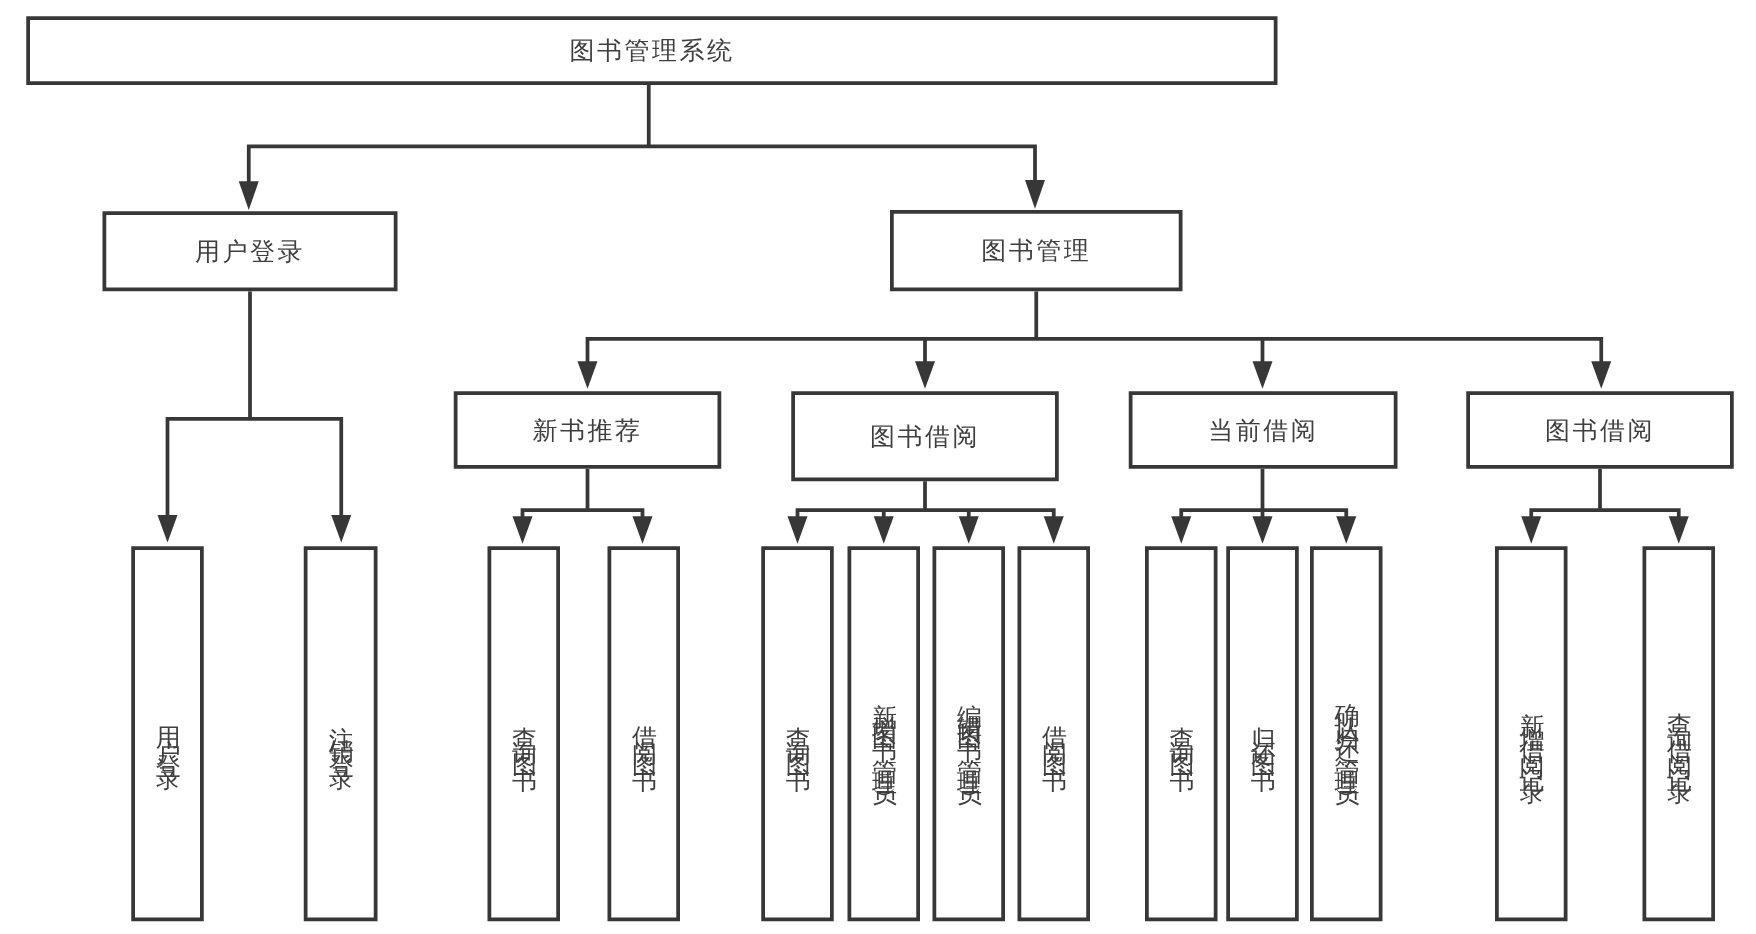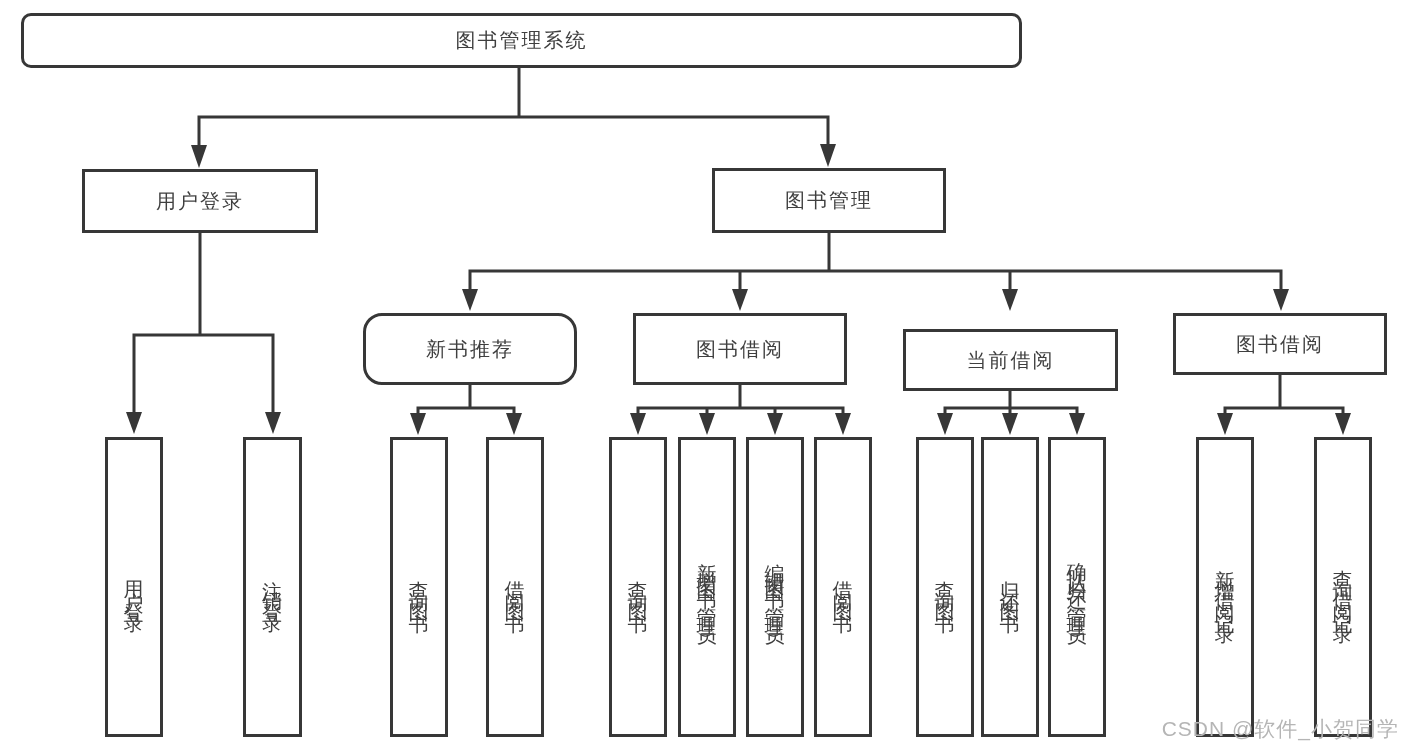--- a/index.html
+++ b/index.html
@@ -112,38 +112,38 @@
       <polygon points="1069,413 1085,413 1077,435"></polygon>
     </g>
 
     <g>
       <path d="M1280,375 V408 M1225,416 V408 H1343 V416"></path>
       <polygon points="1217,413 1233,413 1225,435"></polygon>
       <polygon points="1335,413 1351,413 1343,435"></polygon>
     </g>
   </svg>
 
-  <div class="hbox" style="left:21px; top:13px; width:1001px; height:55px;border-radius:10px;">
+  <div class="hbox" style="left:21px; top:13px; width:1001px; height:55px;">
     <span>图书管理系统</span>
   </div>
 
   <div class="hbox" style="left:82px; top:169px; width:236px; height:64px;">
     <span>用户登录</span>
   </div>
   <div class="hbox" style="left:712px; top:168px; width:234px; height:65px;">
     <span>图书管理</span>
   </div>
 
-  <div class="hbox" style="left:363px; top:313px; width:214px; height:72px;border-radius:19px;">
+  <div class="hbox" style="left:363px; top:313px; width:214px; height:62px;">
     <span>新书推荐</span>
   </div>
   <div class="hbox" style="left:633px; top:313px; width:214px; height:72px;">
     <span>图书借阅</span>
   </div>
-  <div class="hbox" style="left:903px; top:329px; width:215px; height:62px;">
+  <div class="hbox" style="left:903px; top:313px; width:215px; height:62px;">
     <span>当前借阅</span>
   </div>
   <div class="hbox" style="left:1173px; top:313px; width:214px; height:62px;">
     <span>图书借阅</span>
   </div>
 
   <div class="vbox" style="left:105px; top:437px; width:58px; height:300px;">
     <span>用户登录</span>
   </div>
   <div class="vbox" style="left:243px; top:437px; width:59px; height:300px;">
@@ -180,14 +180,13 @@
     <span>确认归还（管理员）</span>
   </div>
 
   <div class="vbox" style="left:1196px; top:437px; width:58px; height:300px;">
     <span>新增借阅记录</span>
   </div>
   <div class="vbox" style="left:1314px; top:437px; width:58px; height:300px;">
     <span>查询借阅记录</span>
   </div>
 
-  <div id="watermark">CSDN @软件_小贺同学</div>
 </div>
 
 </body></html>

